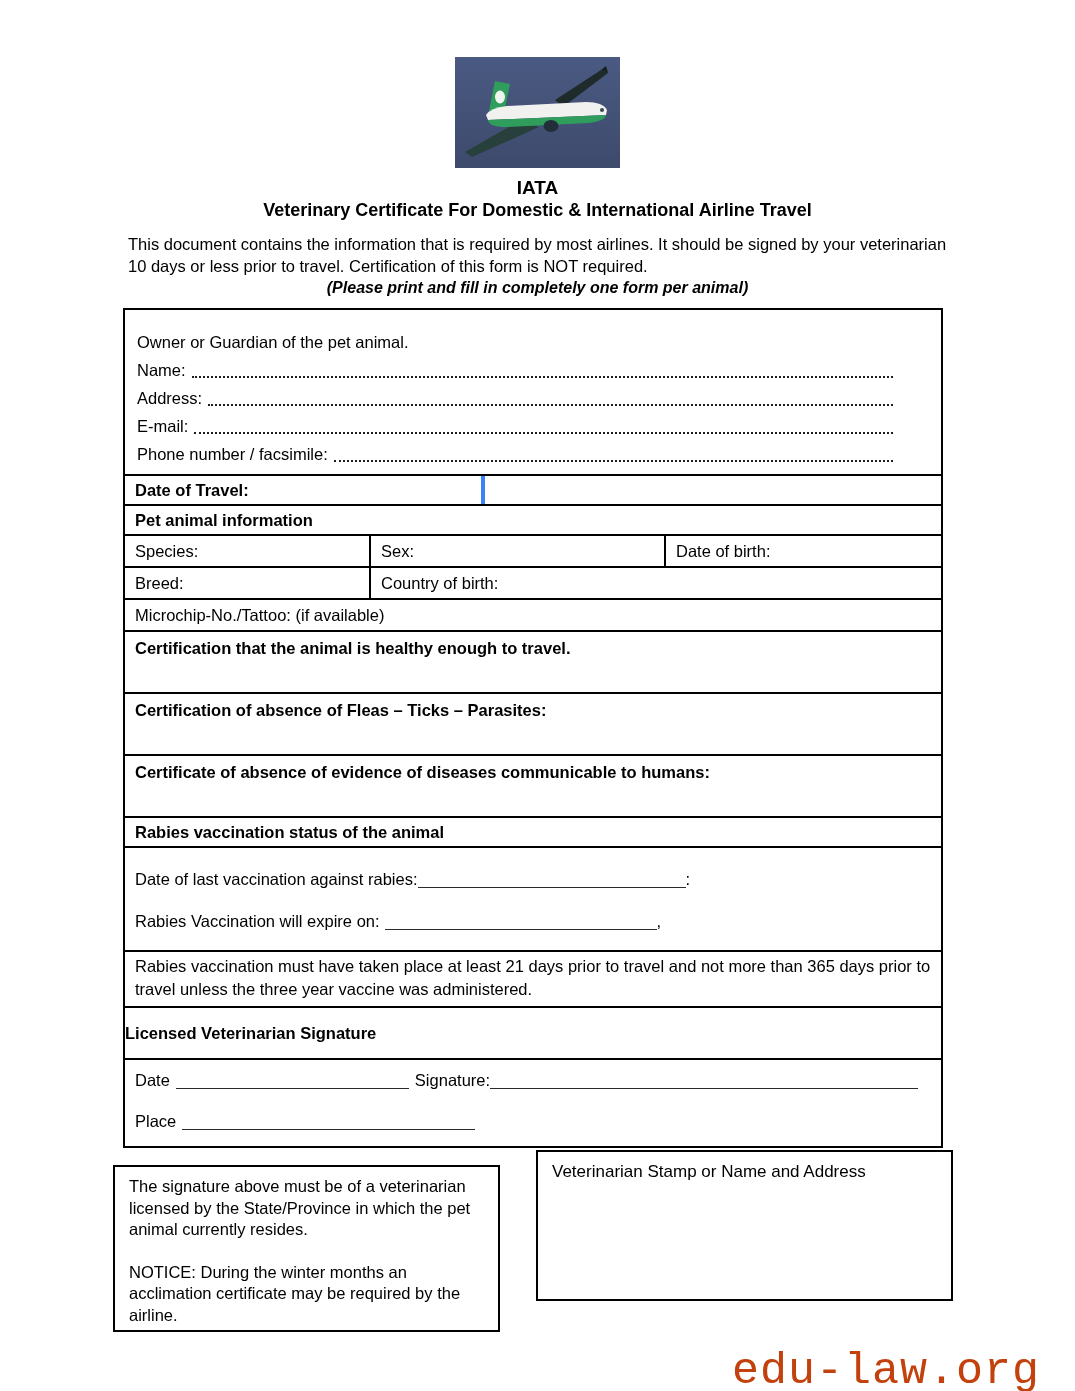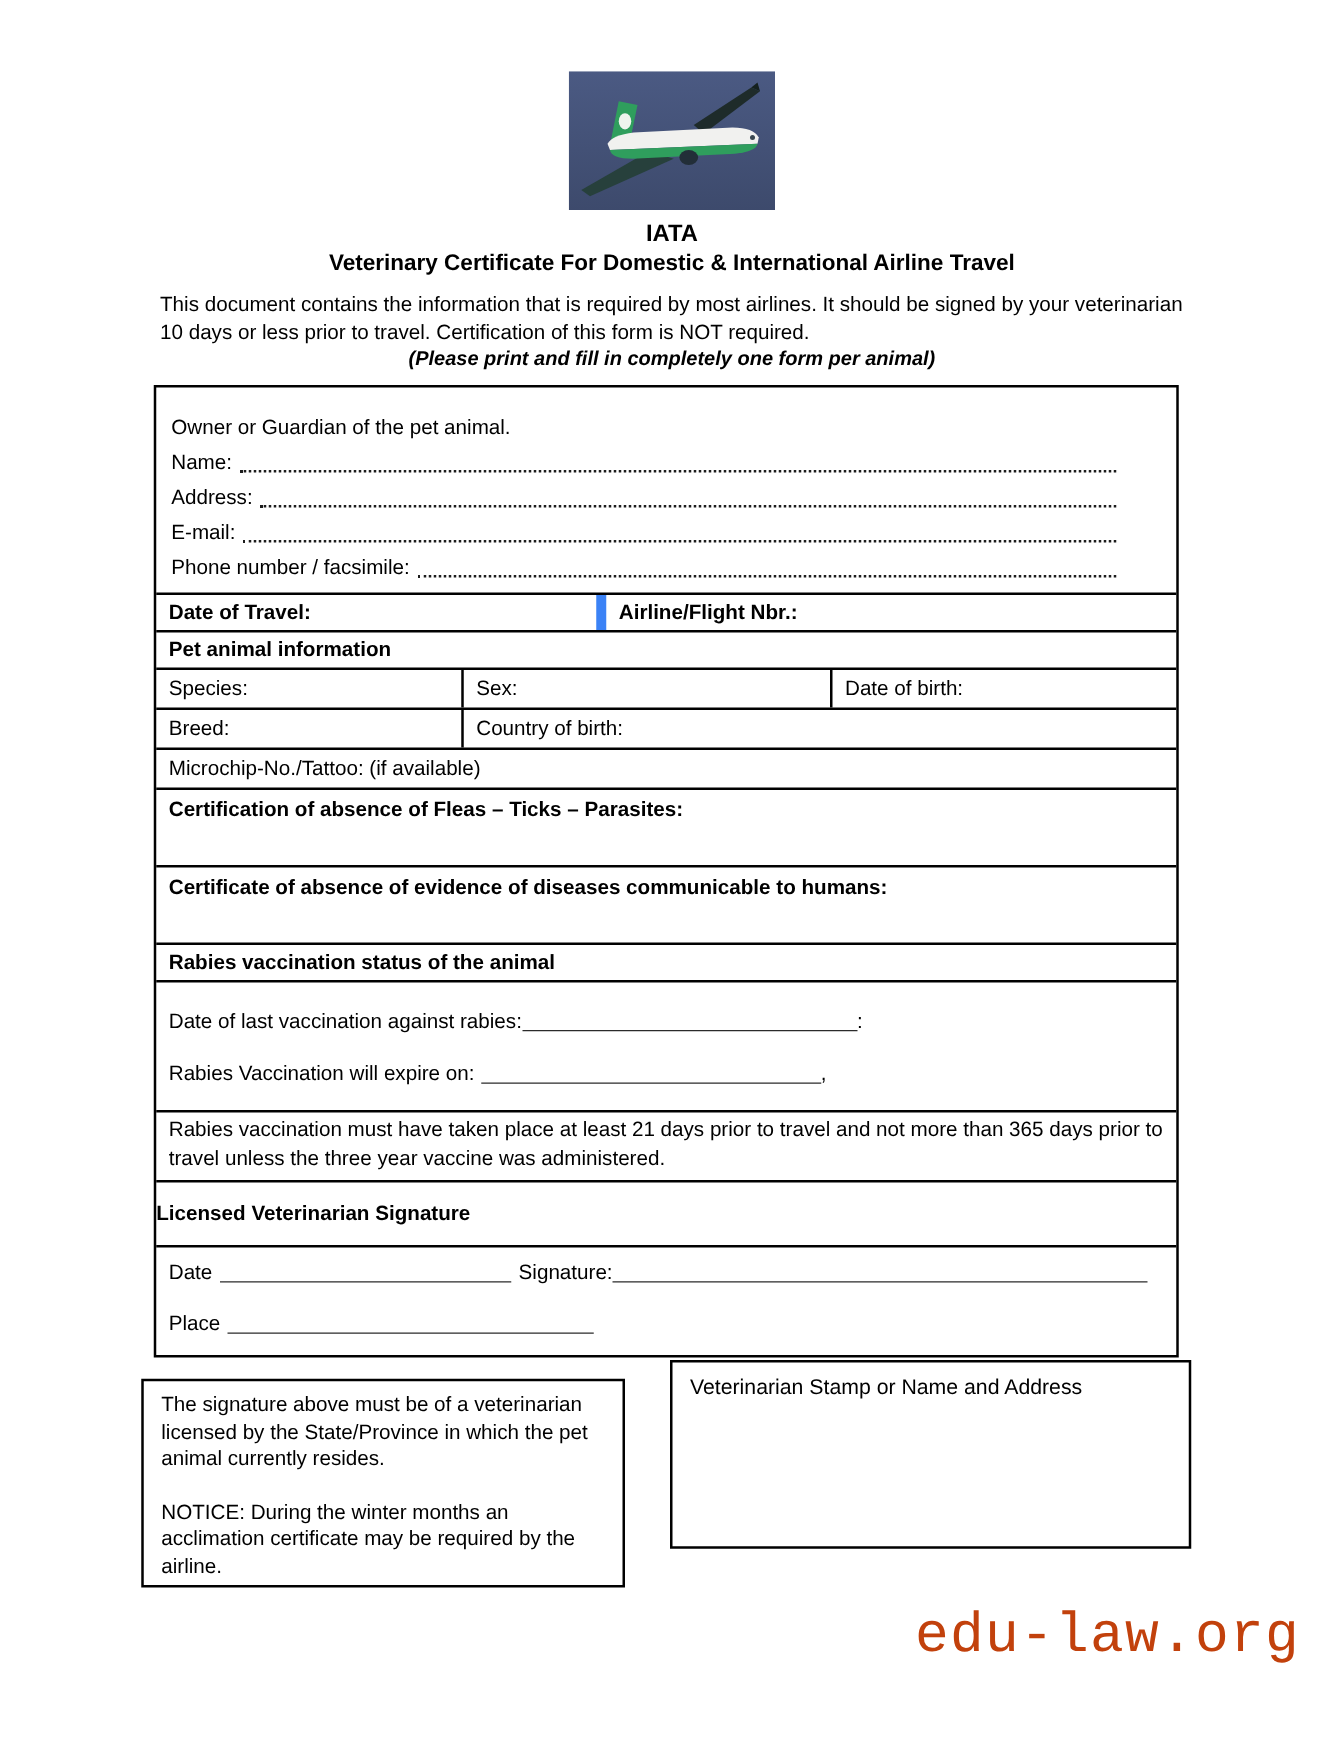--- a/index.html
+++ b/index.html
@@ -32,21 +32,21 @@
   .field-row { display: flex; align-items: baseline; line-height: 28px; }
   .field-row .lbl { white-space: nowrap; }
   .leader {
     flex: 1; height: 2px; align-self: flex-end;
     border-bottom: 2px dotted #1c1c1c;
     margin: 0 36px 6px 6px;
   }
 
   .travel-sect { display: flex; }
   .travel-cell { padding: 3px 10px; font-weight: bold; line-height: 22px; }
-  .travel-c1 { width: 360px; border-right: 8px solid #3b82f6; }
+  .travel-c1 { width: 360px; border-right: 4px solid #3b82f6; }
   .travel-c2 { flex: 1; }
 
   .sect-head { font-weight: bold; padding: 3px 10px; line-height: 22px; }
 
   .trio { display: flex; }
   .trio-cell { padding: 4px 10px; line-height: 22px; }
   .trio-c1 { width: 246px; border-right: 2px solid #000; }
   .trio-c2 { width: 295px; border-right: 2px solid #000; }
   .trio-c3 { flex: 1; }
 
@@ -153,23 +153,20 @@
     <div class="field-row">
       <span class="lbl">Phone number / facsimile:</span>
       <span class="leader"></span>
     </div>
   </div>
 
   <div class="sect travel-sect">
     <div class="travel-cell travel-c1">
       <span>Date of Travel:</span>
     </div>
-    <div class="travel-cell travel-c2">
-      <span>Airline/Flight Nbr.:</span>
-    </div>
   </div>
 
   <div class="sect sect-head">Pet animal information</div>
 
   <div class="sect trio">
     <div class="trio-cell trio-c1">
       <span>Species:</span>
     </div>
     <div class="trio-cell trio-c2">
       <span>Sex:</span>
@@ -185,20 +182,23 @@
     </div>
     <div class="trio-cell trio-c3">
       <span>Country of birth:</span>
     </div>
   </div>
 
   <div class="sect micro-sect">
     <span>Microchip-No./Tattoo: (if available)</span>
   </div>
 
+  <div class="sect cert-sect">
+    <span>Certification that the animal is healthy enough to travel.</span>
+  </div>
   <div class="sect cert-sect">
     <span>Certification of absence of Fleas – Ticks – Parasites:</span>
   </div>
   <div class="sect cert-sect">
     <span>Certificate of absence of evidence of diseases communicable to humans:</span>
   </div>
 
   <div class="sect sect-head">Rabies vaccination status of the animal</div>
 
   <div class="sect rabies-dates">

